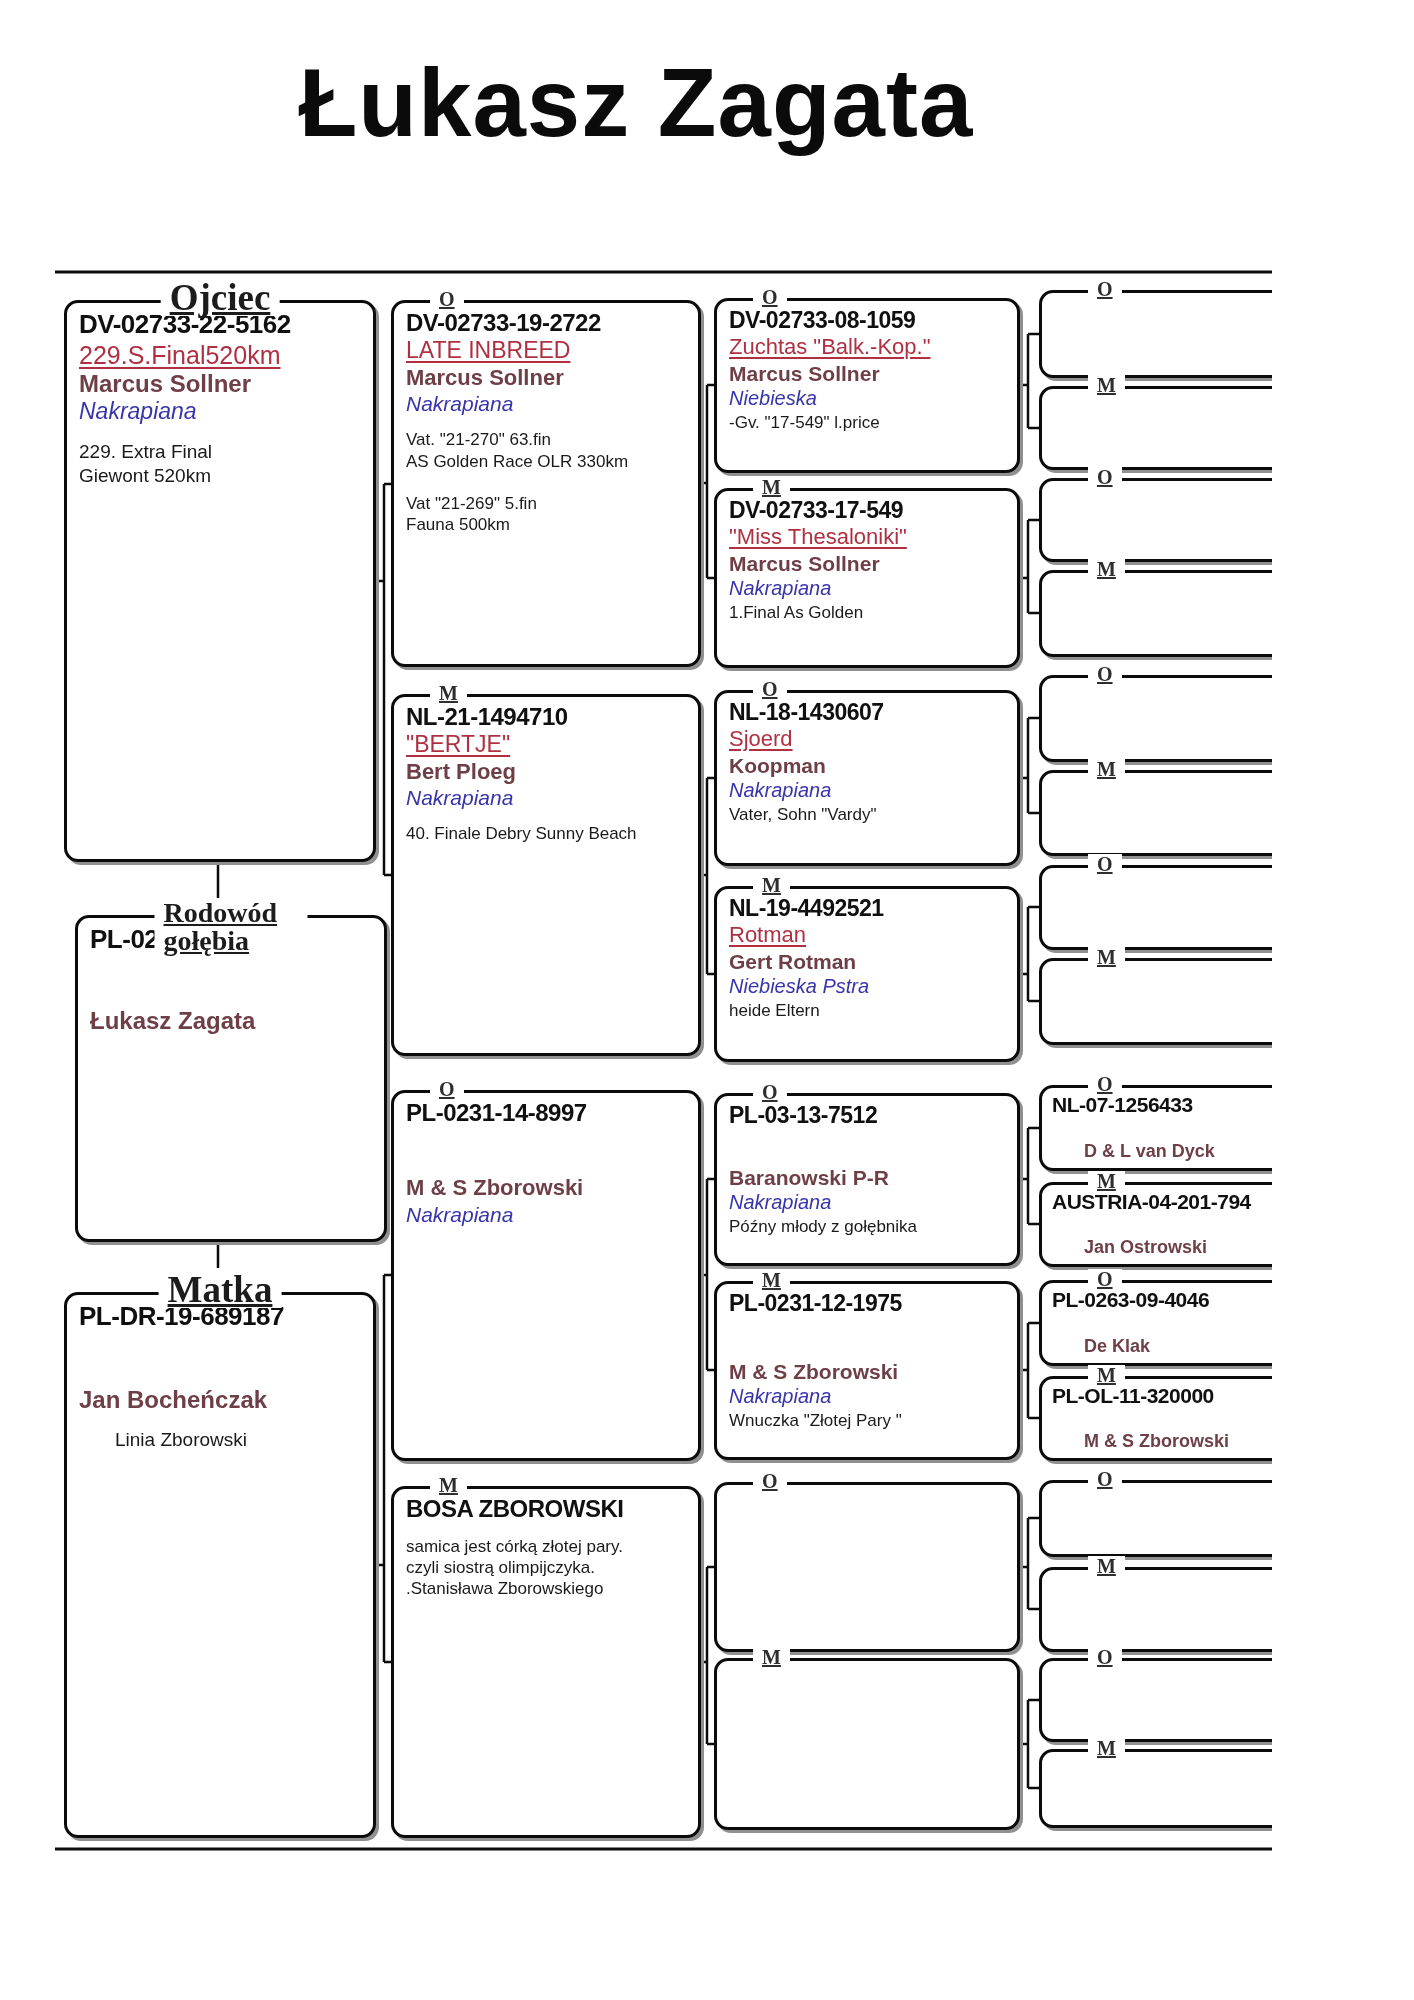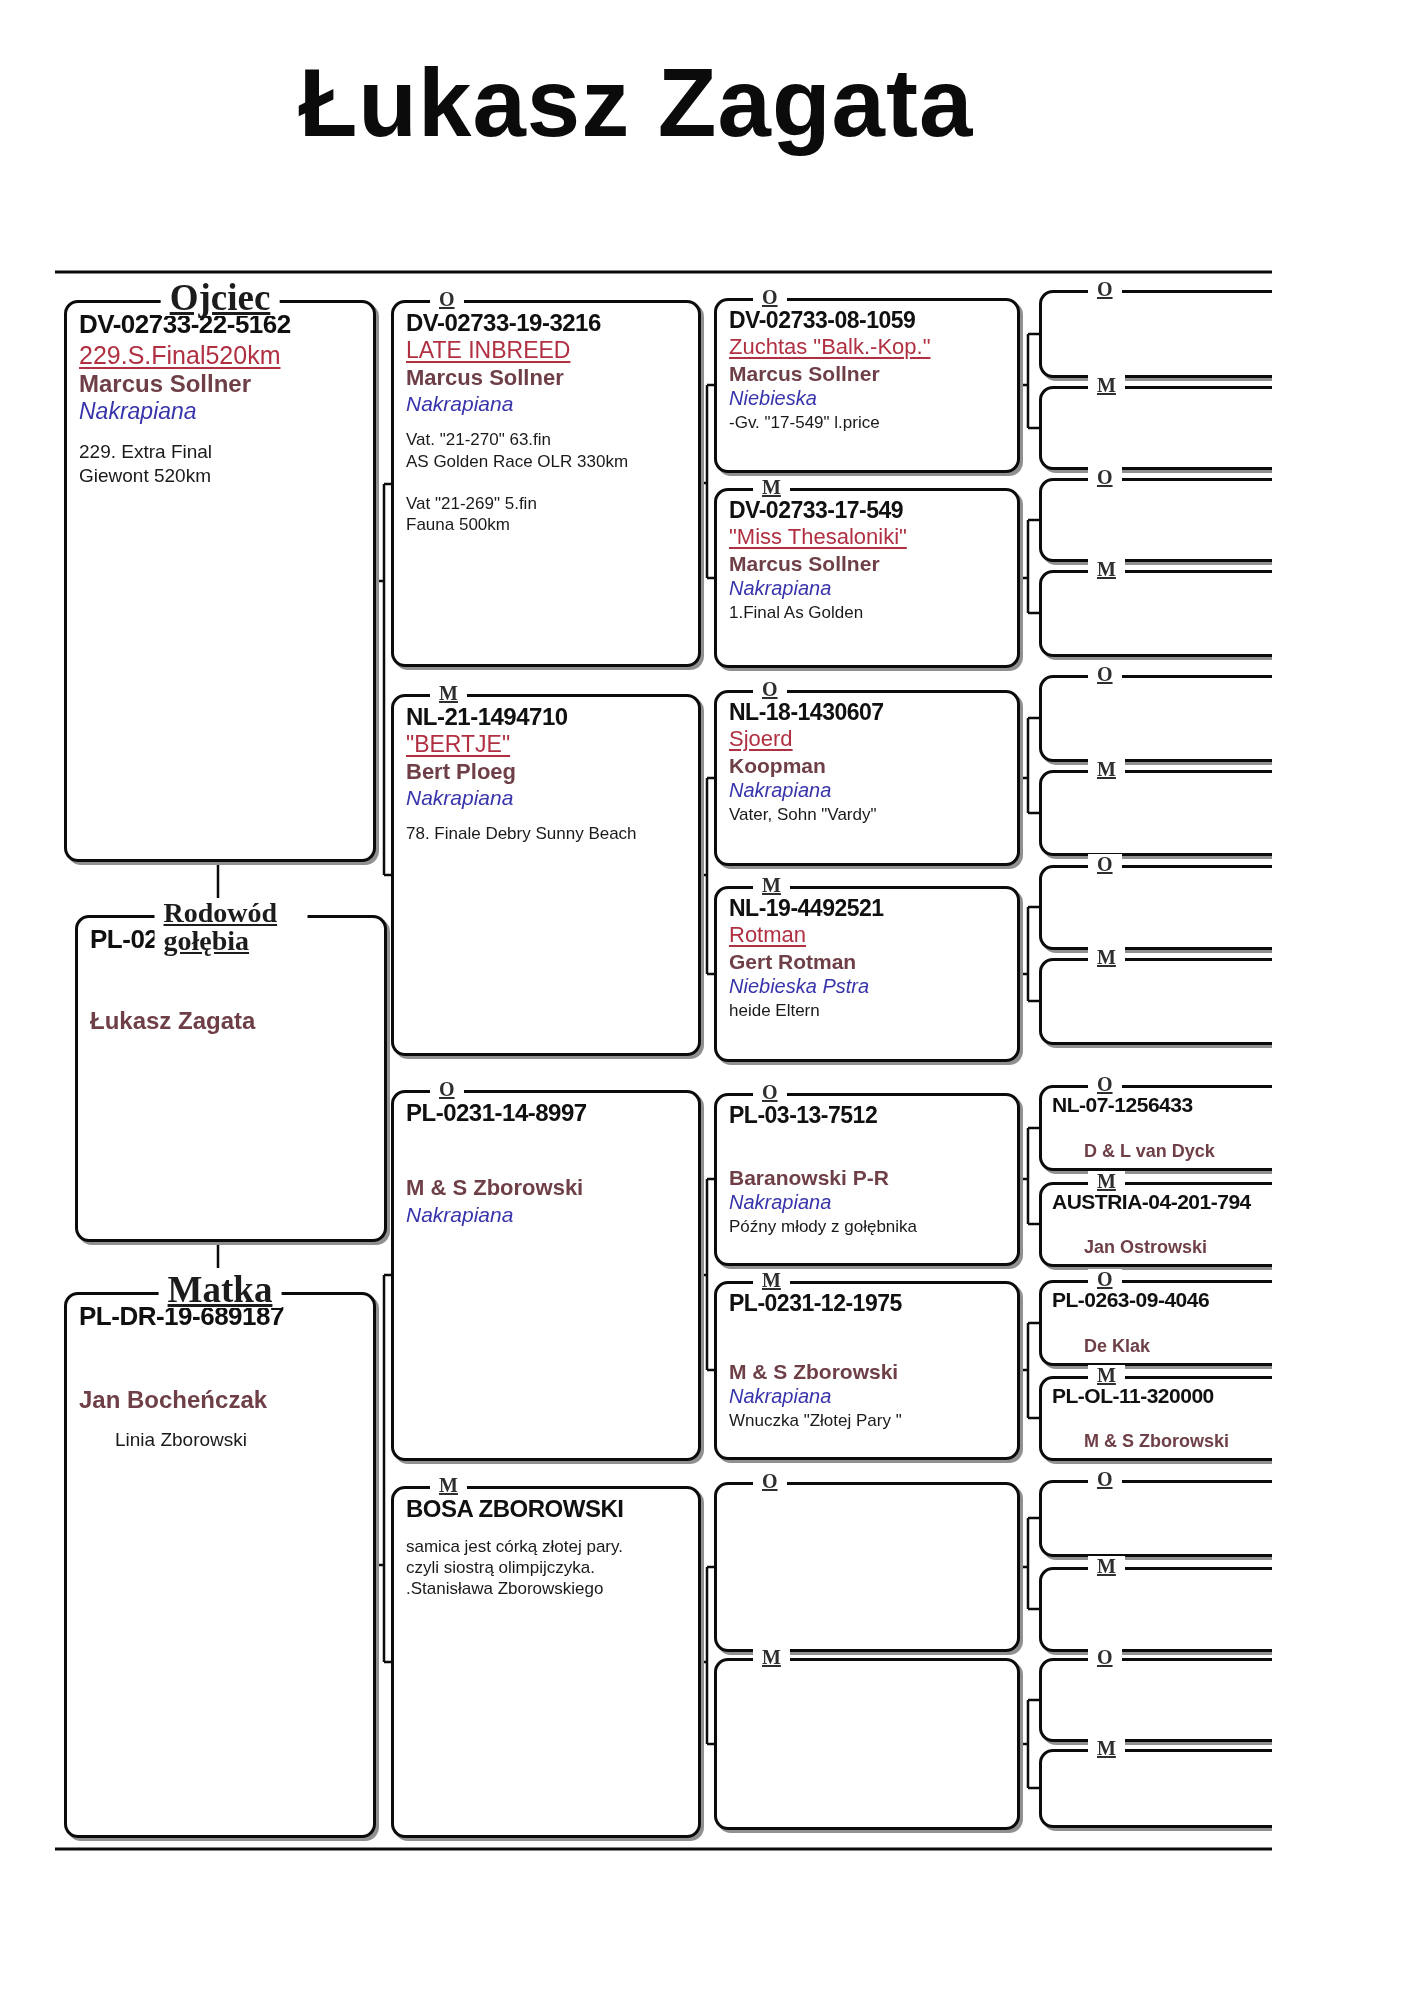--- a/index.html
+++ b/index.html
@@ -103,38 +103,38 @@
 
   <div class="pbox c1" style="left:64px;top:1292px;width:312px;height:546px">
     <span class="legend center xl">Matka</span>
     <div class="ring">PL-DR-19-689187</div>
     <div class="breeder gap-mother-breeder">Jan Bocheńczak</div>
     <div class="note gap-mother-note">Linia Zborowski</div>
   </div>
 
   <div class="pbox c2" style="left:391px;top:300px;width:310px;height:367px">
     <span class="legend tag">O</span>
-    <div class="ring">DV-02733-19-3216</div>
+    <div class="ring">DV-02733-19-2722</div>
     <div class="name">LATE INBREED</div>
     <div class="breeder">Marcus Sollner</div>
     <div class="pcolor">Nakrapiana</div>
     <div class="note">Vat. "21-270" 63.fin
 AS Golden Race OLR 330km
 
 Vat "21-269" 5.fin
 Fauna 500km</div>
   </div>
 
   <div class="pbox c2" style="left:391px;top:694px;width:310px;height:362px">
     <span class="legend tag">M</span>
     <div class="ring">NL-21-1494710</div>
     <div class="name">"BERTJE"</div>
     <div class="breeder">Bert Ploeg</div>
     <div class="pcolor">Nakrapiana</div>
-    <div class="note">78. Finale Debry Sunny Beach</div>
+    <div class="note">40. Finale Debry Sunny Beach</div>
   </div>
 
   <div class="pbox c2" style="left:391px;top:1090px;width:310px;height:371px">
     <span class="legend tag">O</span>
     <div class="ring">PL-0231-14-8997</div>
     <div class="breeder gap-b3-breeder">M &amp; S Zborowski</div>
     <div class="pcolor">Nakrapiana</div>
   </div>
 
   <div class="pbox c2" style="left:391px;top:1486px;width:310px;height:352px">

